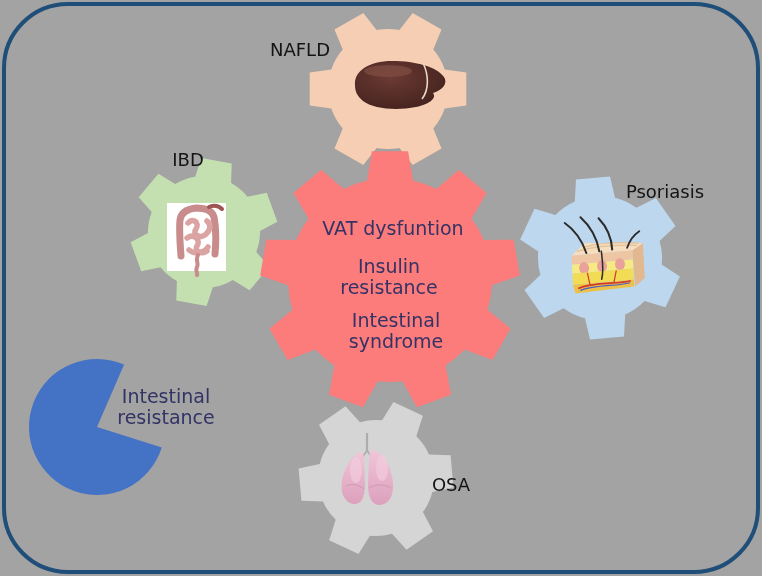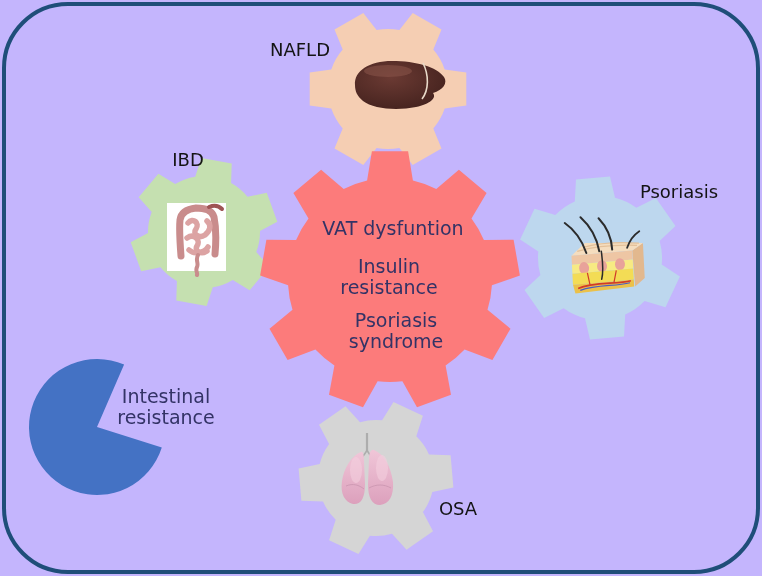--- a/index.html
+++ b/index.html
@@ -1,33 +1,33 @@
 <!DOCTYPE html>
 <html style="--navy: #333366; --label: #141414;"><head>
 <meta charset="utf-8">
 <style>
   :root { --navy:#333366; --label:#141414; }
   html,body { margin:0; padding:0; background:#ffffff; }
   #canvas {
-    position:relative; width:762px; height:576px; background:#c4b5fd;
+    position:relative; width:762px; height:576px; background:#a3a3a3;
     overflow:hidden; font-family:"DejaVu Sans","Liberation Sans",sans-serif;
   }
   #frame {
     position:absolute; inset:2px; border:4px solid #1F4E79;
     border-radius:66px; pointer-events:none;
   }
   #scene { position:absolute; left:0; top:0; }
   .lbl {
     position:absolute; transform:translate(-50%,-50%);
     font-size:18px; color:var(--label); white-space:nowrap;
   }
   #lbl-nafld     { left:300px; top:49px;  }
   #lbl-ibd       { left:188px; top:159px; }
-  #lbl-psoriasis { left:665px; top:191px;margin-left:14px; }
-  #lbl-osa       { left:451px; top:508px;margin-left:7px; }
+  #lbl-psoriasis { left:665px; top:191px; }
+  #lbl-osa       { left:451px; top:484px; }
   .navy-text {
     position:absolute; transform:translate(-50%,-50%); text-align:center;
     font-size:19px; line-height:21px; color:var(--navy);
   }
   #ct-vat        { left:393px; top:228px; width:170px; }
   #ct-insulin    { left:389px; top:277px; width:110px; }
   #ct-metabolic  { left:396px; top:331px; width:126px; }
   #lbl-microbiota{ left:166px; top:407px; width:118px; }
 </style>
 </head>
@@ -120,16 +120,16 @@
 
   <div id="frame" style="border-color: rgb(31, 78, 121);"></div>
 
   <div class="lbl" id="lbl-nafld">NAFLD</div>
   <div class="lbl" id="lbl-ibd">IBD</div>
   <div class="lbl" id="lbl-psoriasis">Psoriasis</div>
   <div class="lbl" id="lbl-osa">OSA</div>
 
   <div class="navy-text" id="ct-insulin">Insulin resistance</div>
   <div class="navy-text" id="ct-vat">VAT dysfuntion</div>
-  <div class="navy-text" id="ct-metabolic">Psoriasis syndrome</div>
+  <div class="navy-text" id="ct-metabolic">Intestinal syndrome</div>
 
   <div class="navy-text" id="lbl-microbiota">Intestinal resistance</div>
 </div>
 
 </body></html>

